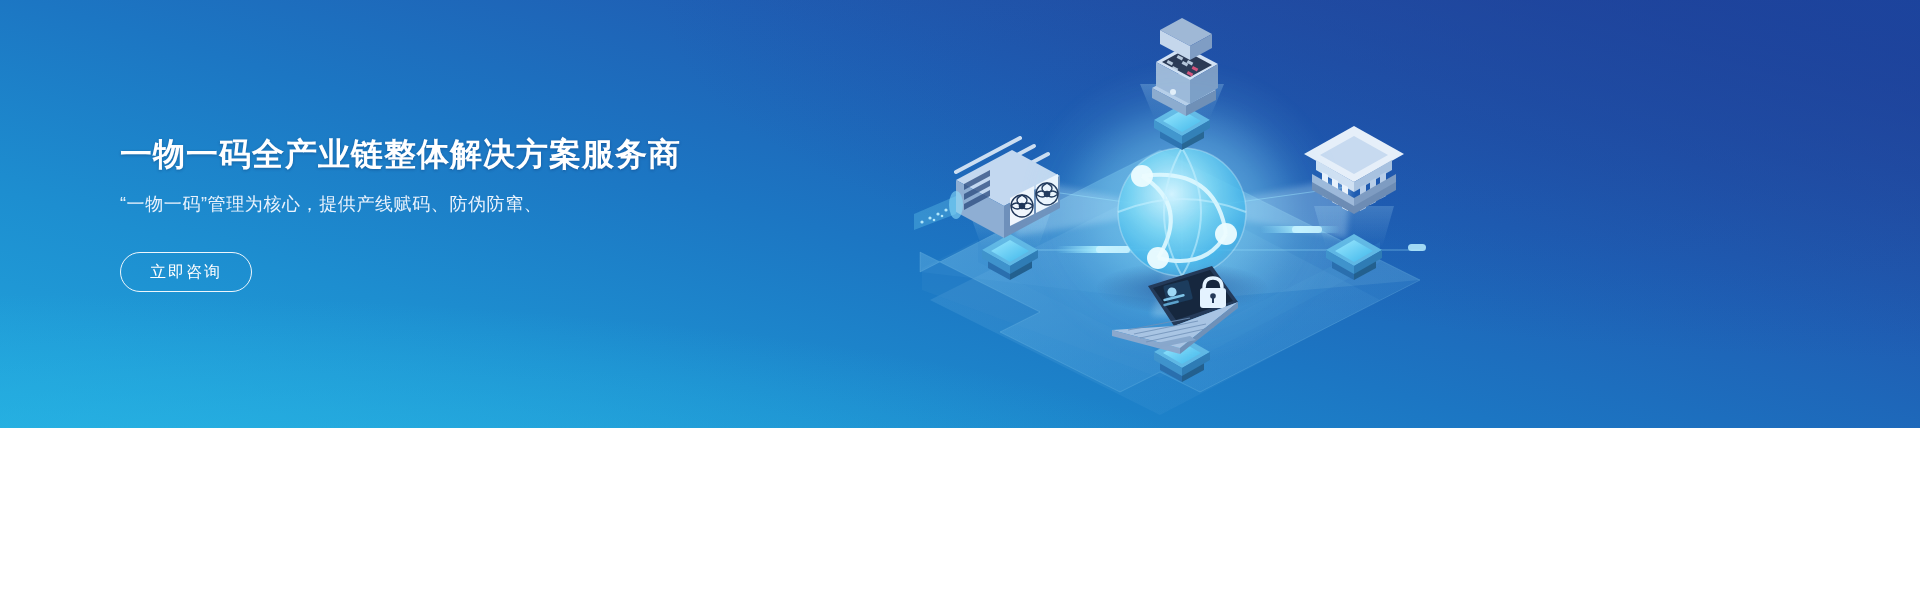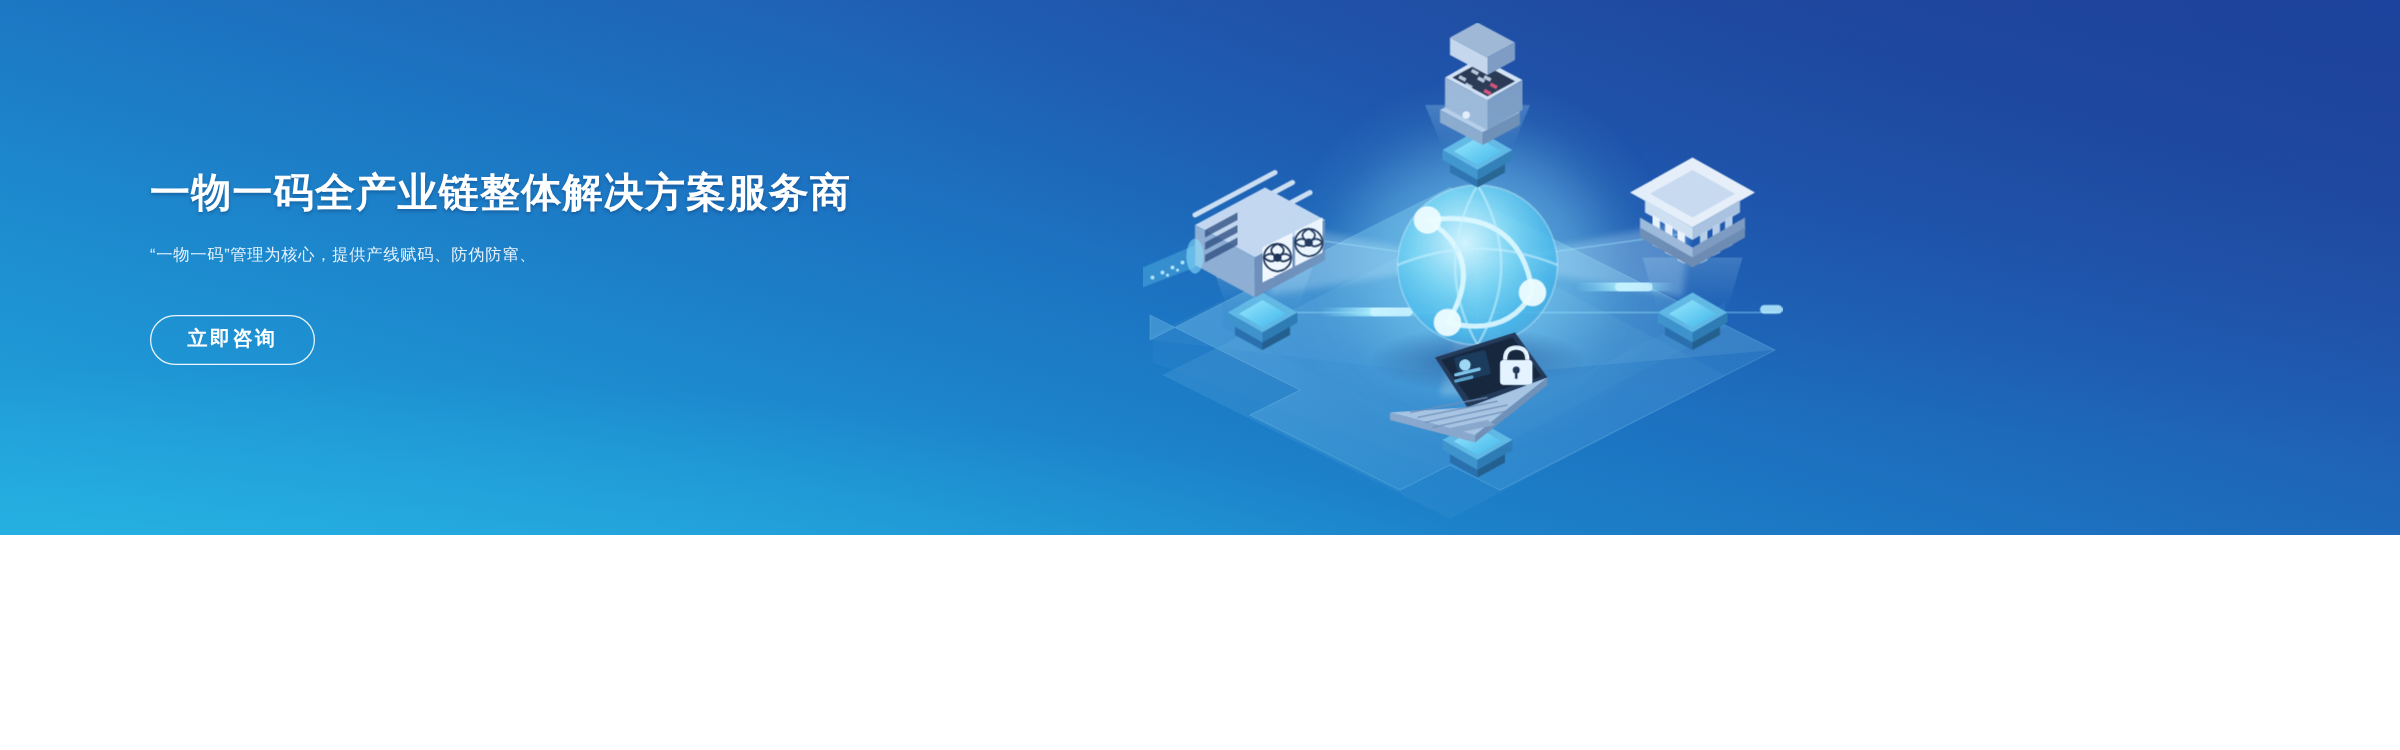--- a/index.html
+++ b/index.html
@@ -17,32 +17,31 @@
   }
 
   
   #copy{position:absolute;left:120px;top:132px;width:640px;}
   #headline{
     font-size:32px;font-weight:bold;color:#ffffff;letter-spacing:1px;
     line-height:44px;margin:0 0 12px 0;white-space:nowrap;
     text-shadow:0 1px 3px rgba(8,24,70,0.30);
   }
   .sub-line{
-    font-size:13px;color:#eaf3fd;line-height:32px;letter-spacing:0.6px;
+    font-size:18px;color:#eaf3fd;line-height:32px;letter-spacing:0.6px;
     white-space:nowrap;
   }
   #cta-wrap{margin-top:32px;}
   #cta-button{
     display:inline-block;box-sizing:border-box;
     width:132px;height:40px;line-height:38px;
     border:1px solid rgba(255,255,255,0.92);border-radius:20px;
     color:#ffffff;font-size:16px;letter-spacing:2px;
     background:transparent;cursor:pointer;padding:0;
     font-family:inherit;
-    font-weight:bold;
   }
 
   
   #art{position:absolute;left:860px;top:0;width:700px;height:600px;}
   #art svg{display:block;width:700px;height:600px;}
 </style>
 </head>
 <body>
 
 <div id="banner">

